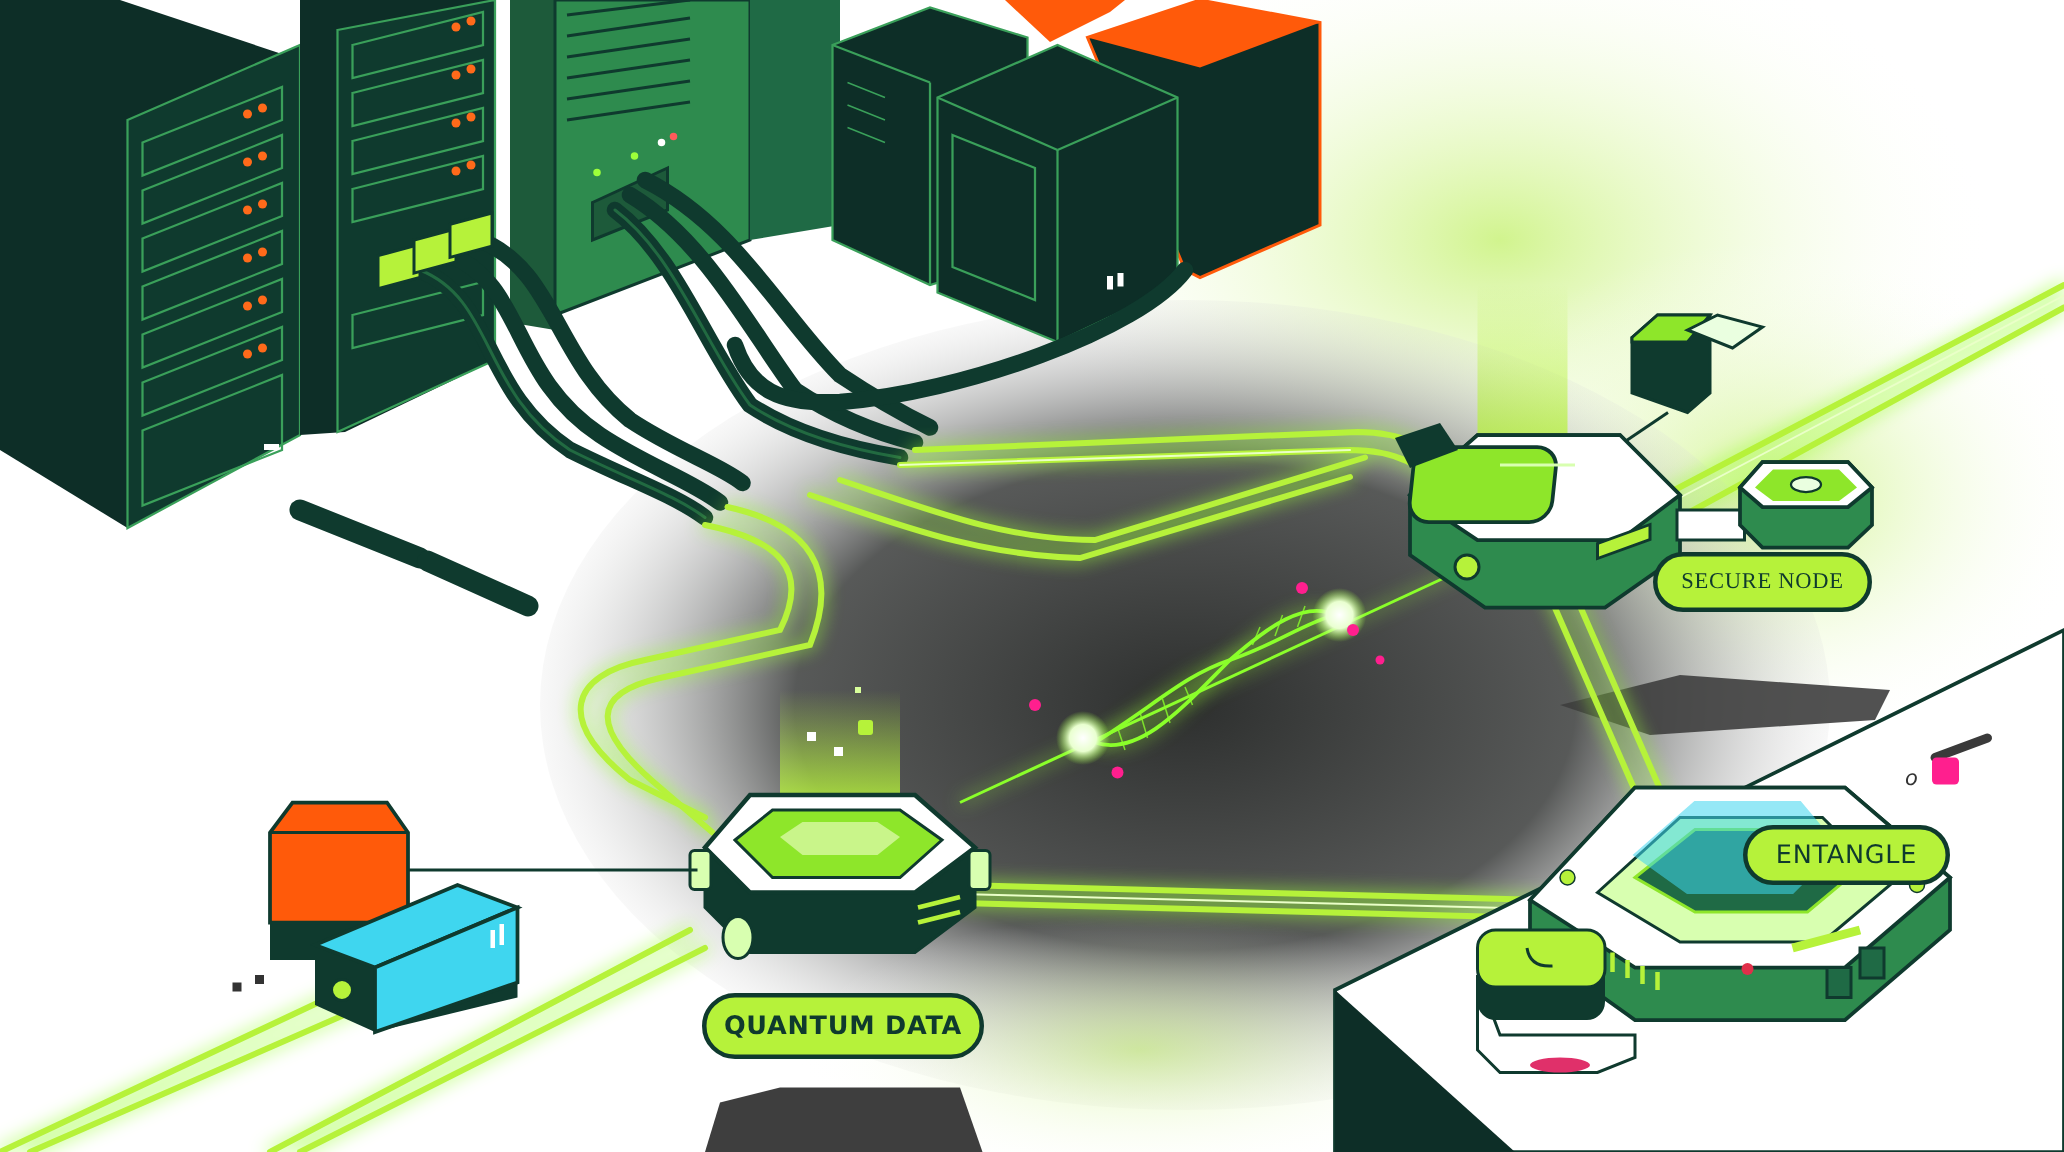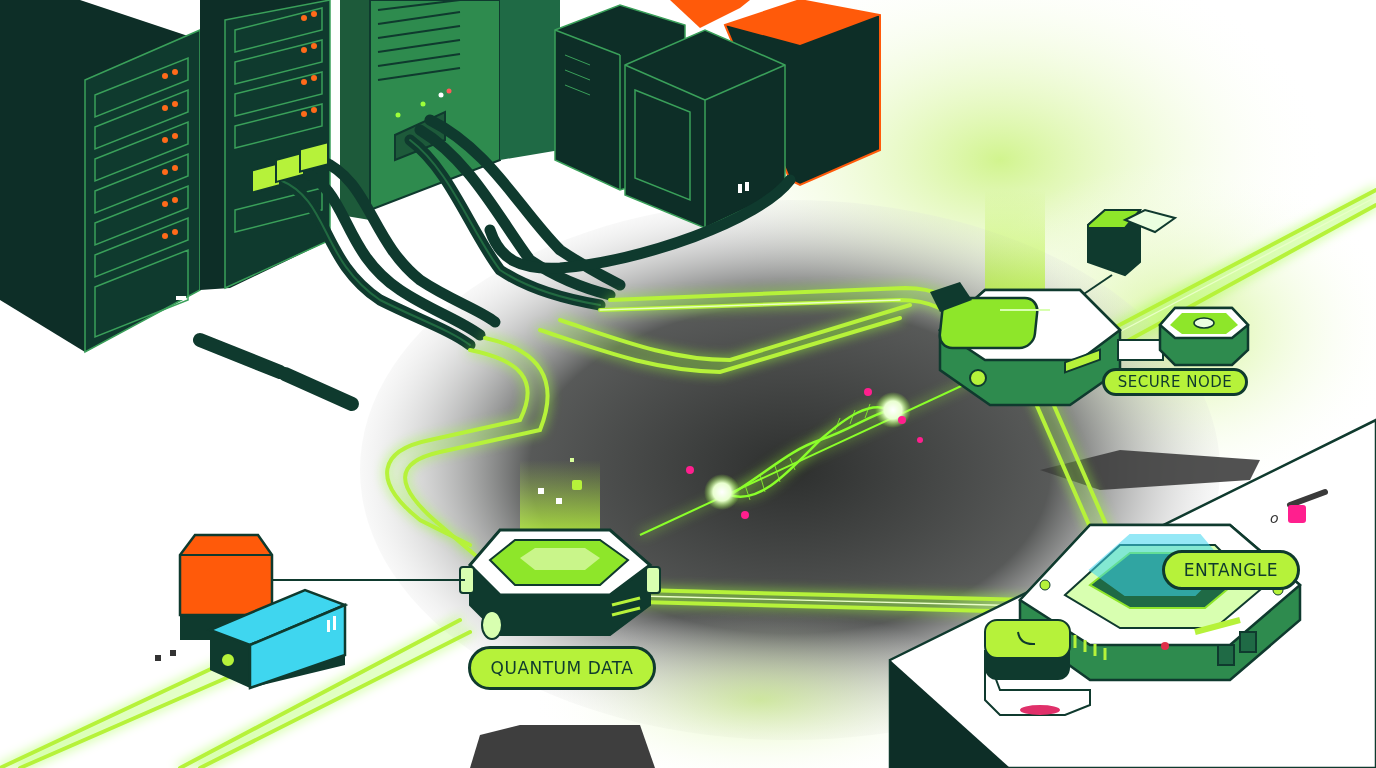--- a/index.html
+++ b/index.html
@@ -313,15 +313,15 @@
     <g>
       <polygon points="985,650 1000,690 1090,690 1090,705 1065,715 1000,715 985,700" fill="#ffffff" stroke="#0f3a2e" stroke-width="2"></polygon>
       <rect x="985" y="620" width="85" height="60" rx="12" fill="#0f3a2e"></rect>
       <rect x="985" y="620" width="85" height="38" rx="12" fill="#b6f23a" stroke="#0f3a2e" stroke-width="2"></rect>
       <path d="M1018 632 Q1020 645 1035 644" stroke="#0f3a2e" stroke-width="2" fill="none"></path>
       <ellipse cx="1040" cy="710" rx="20" ry="5" fill="#e0306a"></ellipse>
     </g>
   </g>
 </svg>
 
-<div class="label" style="left:468px;top:646px;width:188px;height:44px;">QUANTUM DATA</div>
-<div class="label" style="left:1102px;top:368px;width:146px;height:28px;font-size:15px;">SECURE NODE</div>
+<div class="label" style="left:468px;top:662px;width:188px;height:44px;font-weight:bold;">QUANTUM DATA</div>
+<div class="label" style="left:1102px;top:368px;width:146px;height:40px;font-size:15px;font-family:Liberation Serif, serif;">SECURE NODE</div>
 <div class="label" style="left:1162px;top:530px;width:138px;height:40px;margin-top:20px;">ENTANGLE</div>
 
 </body></html>

